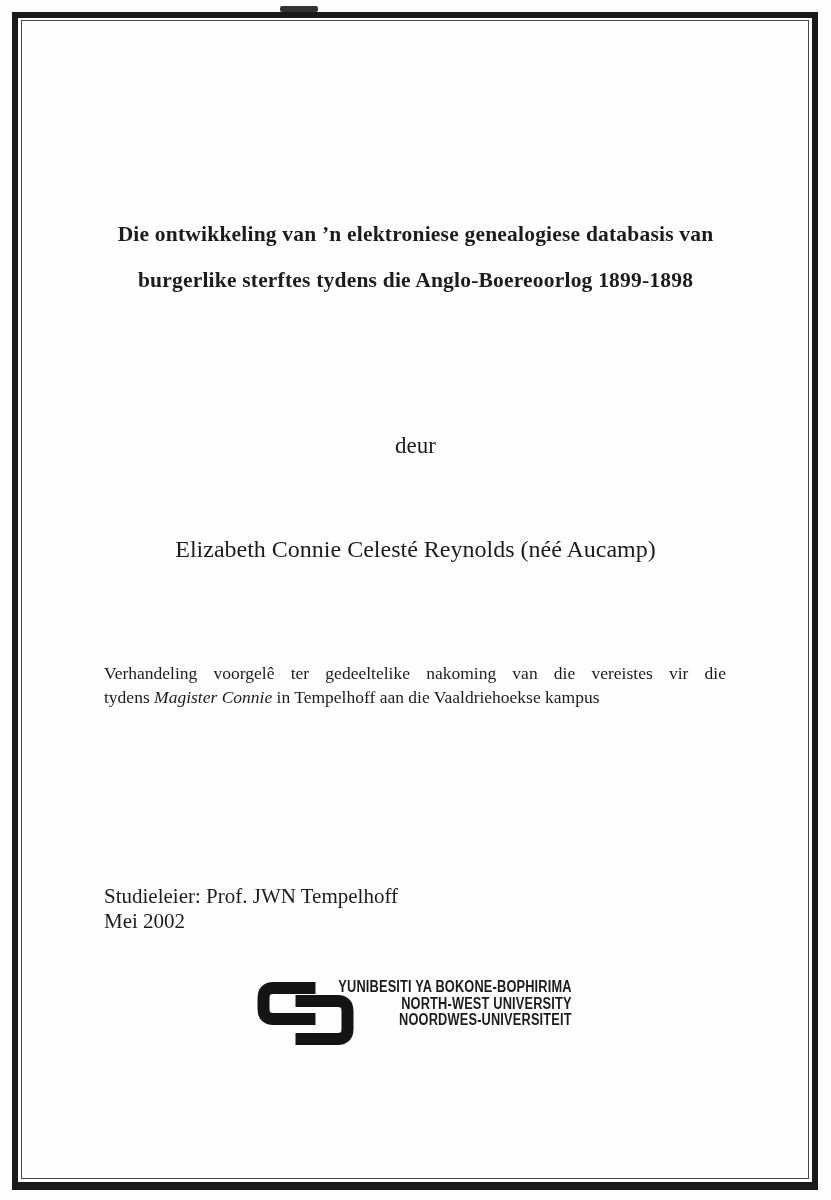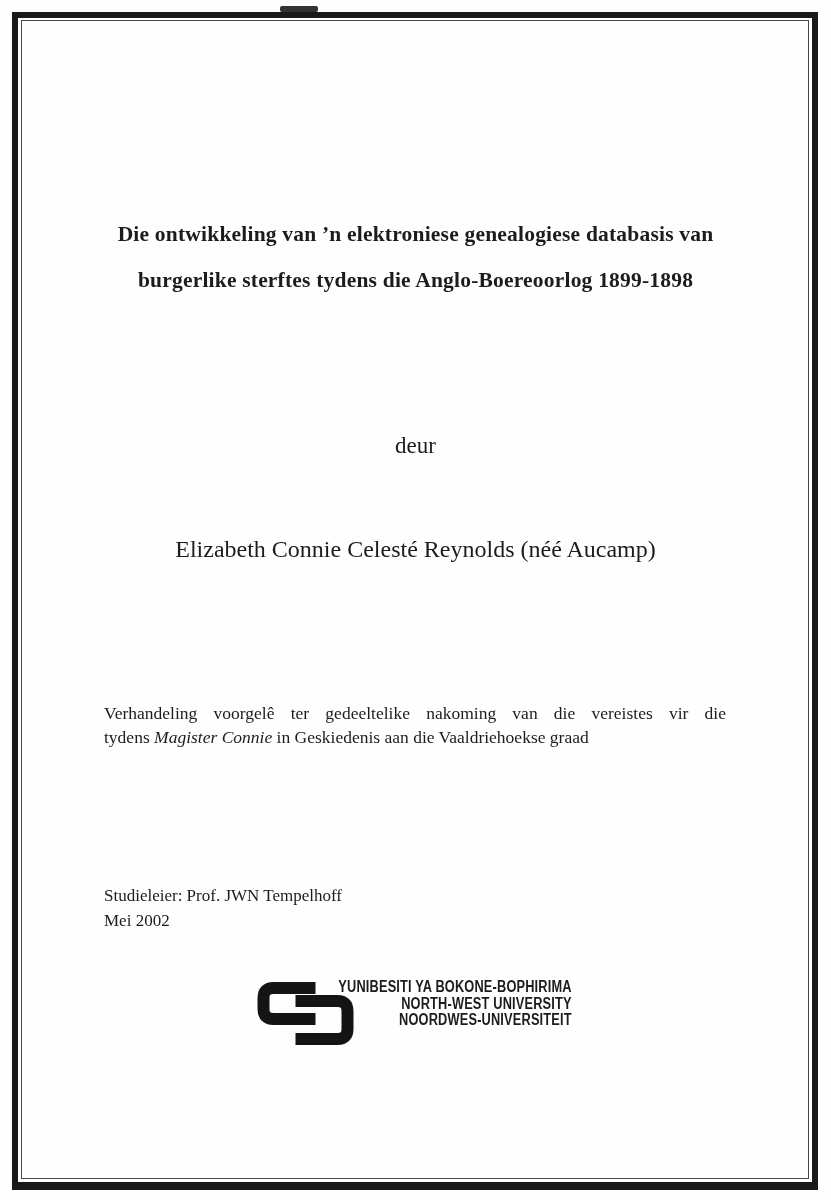--- a/index.html
+++ b/index.html
@@ -67,28 +67,27 @@
     position: absolute;
     left: 104px; top: 662px;
     width: 622px;
     font-size: 17.5px;
     line-height: 23.5px;
   }
   .st-line { min-height: 23.5px; }
   .justify {
     text-align: justify;
     text-align-last: justify;
-    margin-top: 40px;
     -moz-text-align-last: justify;
   }
   .credits {
     position: absolute;
     left: 104px; top: 884px;
     width: 500px;
-    font-size: 17px;
+    font-size: 21px;
     line-height: 24.5px;
   }
   .logo {
     position: absolute;
     left: 257px; top: 979px;
     width: 315px; height: 68px; text-decoration: underline;
   }
   .logo-mark {
     position: absolute;
     left: 0; top: 3px;
@@ -121,21 +120,21 @@
     <span class="tline">Die ontwikkeling van ’n elektroniese genealogiese databasis van</span>
     <span class="tline">burgerlike sterftes tydens die Anglo-Boereoorlog 1899-1898</span>
   </h1>
 
   <div class="byline">deur</div>
 
   <div class="author">Elizabeth Connie Celesté Reynolds (néé Aucamp)</div>
 
   <div class="statement">
     <div class="st-line justify">Verhandeling voorgelê ter gedeeltelike nakoming van die vereistes vir die</div>
-    <div class="st-line"><span>tydens </span><i>Magister Connie</i><span> in Geskiedenis aan die Vaaldriehoekse graad</span></div>
+    <div class="st-line"><span>tydens </span><i>Magister Connie</i><span> in Tempelhoff aan die Vaaldriehoekse kampus</span></div>
   </div>
 
   <div class="credits">
     <div>Studieleier: Prof. JWN Tempelhoff</div>
     <div>Mei 2002</div>
   </div>
 
   <div class="logo">
     <svg class="logo-mark" viewBox="0 0 96 64" aria-hidden="true">
       <path d="M58 6 L16 6 Q6 6 6 16 L6 27 Q6 37 16 37 L58 37" fill="none" stroke="#141414" stroke-width="12"></path>

